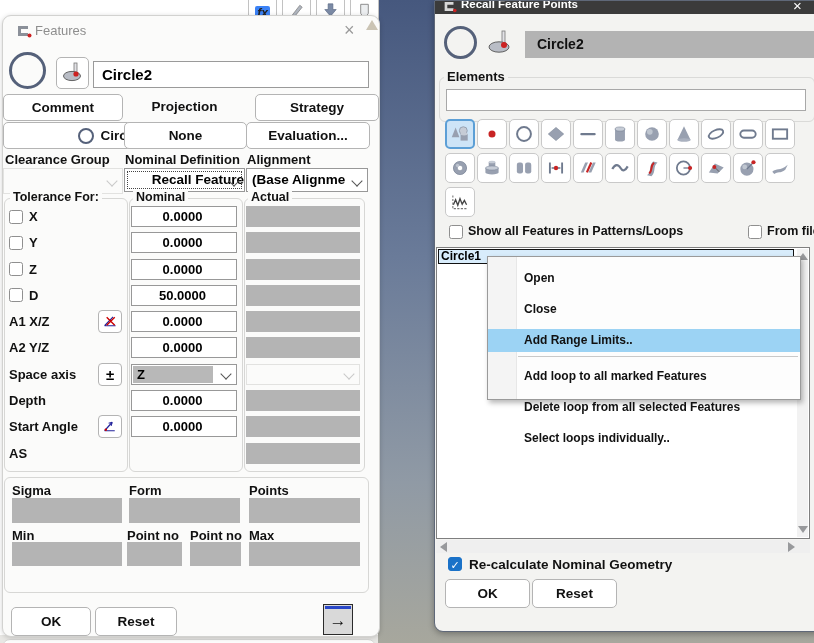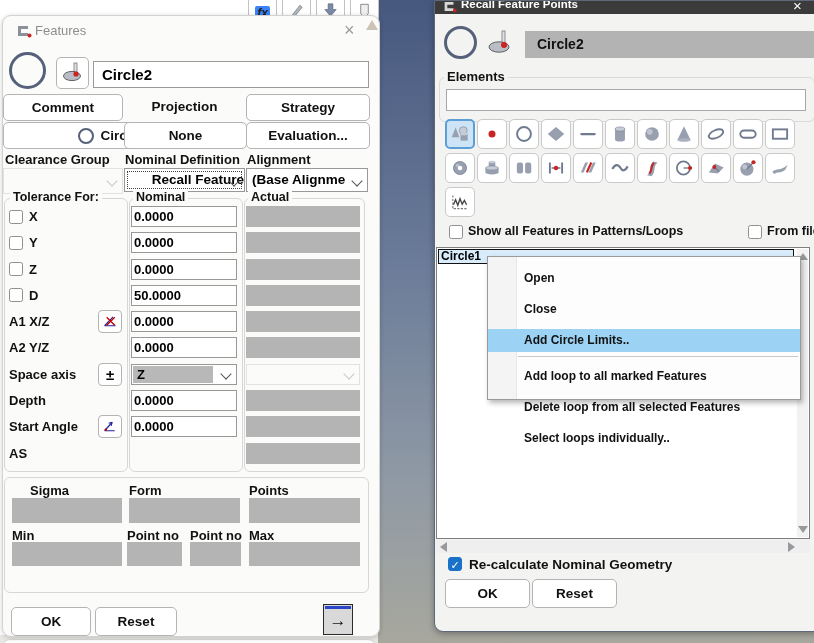--- a/index.html
+++ b/index.html
@@ -7,21 +7,21 @@
   .canvas{position:absolute;left:0;top:0;width:814px;height:643px;overflow:hidden;}
 
   
   .abs{position:absolute;}
   .btn{position:absolute;background:#fff;border:1px solid #b4b4b4;border-radius:5px;
     font-weight:bold;font-size:13.5px;color:#111;display:flex;align-items:center;justify-content:center;cursor:default;}
   .lbl{position:absolute;font-weight:bold;font-size:13px;color:#111;white-space:nowrap;}
   .gbox{position:absolute;border:1px solid #d7d7d5;border-radius:6px;}
   .glabel{position:absolute;top:-9px;font-weight:bold;font-size:12.5px;color:#111;padding:0 3px;white-space:nowrap;}
   .numfield{position:relative;width:106px;height:21px;background:#fff;border:1px solid #989898;
-    font-weight:bold;font-size:13px;text-align:left;padding:0 5px 0 2px;font-family:inherit;box-sizing:border-box;}
+    font-weight:bold;font-size:13px;text-align:center;padding:0 5px 0 2px;font-family:inherit;box-sizing:border-box;}
   .grayb{background:#b4b4b4;}
   .cb{display:inline-block;width:12px;height:12px;background:#fff;border:1px solid #8f8f8f;border-radius:2.5px;flex:none;}
   .chev{position:absolute;width:7px;height:7px;border-right:1.8px solid #555;border-bottom:1.8px solid #555;
     transform:rotate(45deg);right:6px;top:6px;}
   .chev.light{border-color:#c9c9c9;}
   .dd{position:absolute;background:#fff;border:1px solid #989898;}
   .dd.disabled{background:#fbfbfa;border-color:#e2e2e0;}
   .tri-up{width:0;height:0;border-left:5px solid transparent;border-right:5px solid transparent;border-bottom:7px solid #98999c;}
   .tri-down{width:0;height:0;border-left:5px solid transparent;border-right:5px solid transparent;border-top:7px solid #98999c;}
   .tri-left{width:0;height:0;border-top:5px solid transparent;border-bottom:5px solid transparent;border-right:7px solid #98999c;}
@@ -125,21 +125,21 @@
       <svg width="24" height="24" viewBox="0 0 24 24">
           <rect x="13" y="2" width="3" height="11" fill="#e2e2e6" stroke="#777" stroke-width="0.8"></rect>
           <ellipse cx="11" cy="15" rx="8.5" ry="4.6" fill="#b9bdc6" stroke="#555" stroke-width="0.9"></ellipse>
           <circle cx="15" cy="13" r="2.6" fill="#cc2222"></circle>
         </svg>
     </span>
     <input class="abs" style="left: 90px; top: 45px; width: 276px; height: 27px; border: 1px solid rgb(154, 154, 154); font-weight: bold; font-size: 15px; padding-left: 8px; box-sizing: border-box; font-family: inherit;" value="Circle2">
 
     <div class="btn" style="left:0;top:78px;width:118px;height:25px;">Comment</div>
     <div class="lbl" style="left:121px;top:83px;width:121px;text-align:center;font-size:13.5px;">Projection</div>
-    <div class="btn" style="left:243px;top:78px;width:122px;height:25px;">Strategy</div>
+    <div class="btn" style="left:252px;top:78px;width:122px;height:25px;">Strategy</div>
 
     <div class="btn" style="left:0;top:106px;width:118px;height:25px;justify-content:flex-end;padding-left:16px;">
       <span style="display:inline-block;width:12px;height:12px;border:2px solid #55617a;border-radius:50%;margin-right:6px;"></span>
       <span>Circle</span>
       <span class="chev"></span>
     </div>
     <div class="btn" style="left:121px;top:106px;width:121px;height:25px;">None</div>
     <div class="btn" style="left:243px;top:106px;width:122px;height:25px;">Evaluation...</div>
 
     <div class="lbl" style="left:2px;top:136px;">Clearance Group</div>
@@ -279,21 +279,21 @@
         </div>
         <div class="trow">
           <div class="grayb" style="width: 114px; height: 21px;"></div>
         </div>
         <div class="trow">
           <div class="grayb" style="width: 114px; height: 21px;"></div>
         </div>
       </div>
 
     <div class="gbox" style="left:1px;top:461px;width:363px;height:114px;">
-      <div class="lbl" style="left:7px;top:5px;margin-left:18px;">Sigma</div>
+      <div class="lbl" style="left:7px;top:5px;">Sigma</div>
       <div class="statbox" style="left:7px;top:20px;width:110px;height:25px;"></div>
       <div class="lbl" style="left:124px;top:5px;">Form</div>
       <div class="statbox" style="left:124px;top:20px;width:111px;height:25px;"></div>
       <div class="lbl" style="left:244px;top:5px;">Points</div>
       <div class="statbox" style="left:244px;top:20px;width:111px;height:25px;"></div>
       <div class="lbl" style="left:7px;top:50px;">Min</div>
       <div class="statbox" style="left:7px;top:64px;width:110px;height:24px;"></div>
       <div class="lbl" style="left:122px;top:50px;">Point no</div>
       <div class="statbox" style="left:122px;top:64px;width:55px;height:24px;"></div>
       <div class="lbl" style="left:185px;top:50px;">Point no</div>
@@ -502,21 +502,21 @@
     </div>
     <div class="hscroll">
       <div class="tri-left" style="position:absolute;left:4px;top:2px;"></div>
       <div class="tri-right" style="position:absolute;left:352px;top:2px;"></div>
     </div>
 
     <div class="cmenu">
       <div id="menu-slot">
           <div class="mitem">Open</div>
           <div class="mitem">Close</div>
-          <div class="mitem hl">Add Circle Limits..</div>
+          <div class="mitem hl">Add Range Limits..</div>
           <div class="msep"></div>
           <div class="mitem">Add loop to all marked Features</div>
           <div class="mitem">Delete loop from all selected Features</div>
           <div class="mitem">Select loops individually..</div>
         </div>
     </div>
 
     <span class="bluecb" style="left:13px;top:556px;">✓</span>
     <span class="lbl" style="left:34px;top:556px;font-size:13.5px;">Re-calculate Nominal Geometry</span>
     <div class="btn" style="left:10px;top:578px;width:83px;height:27px;">OK</div>

